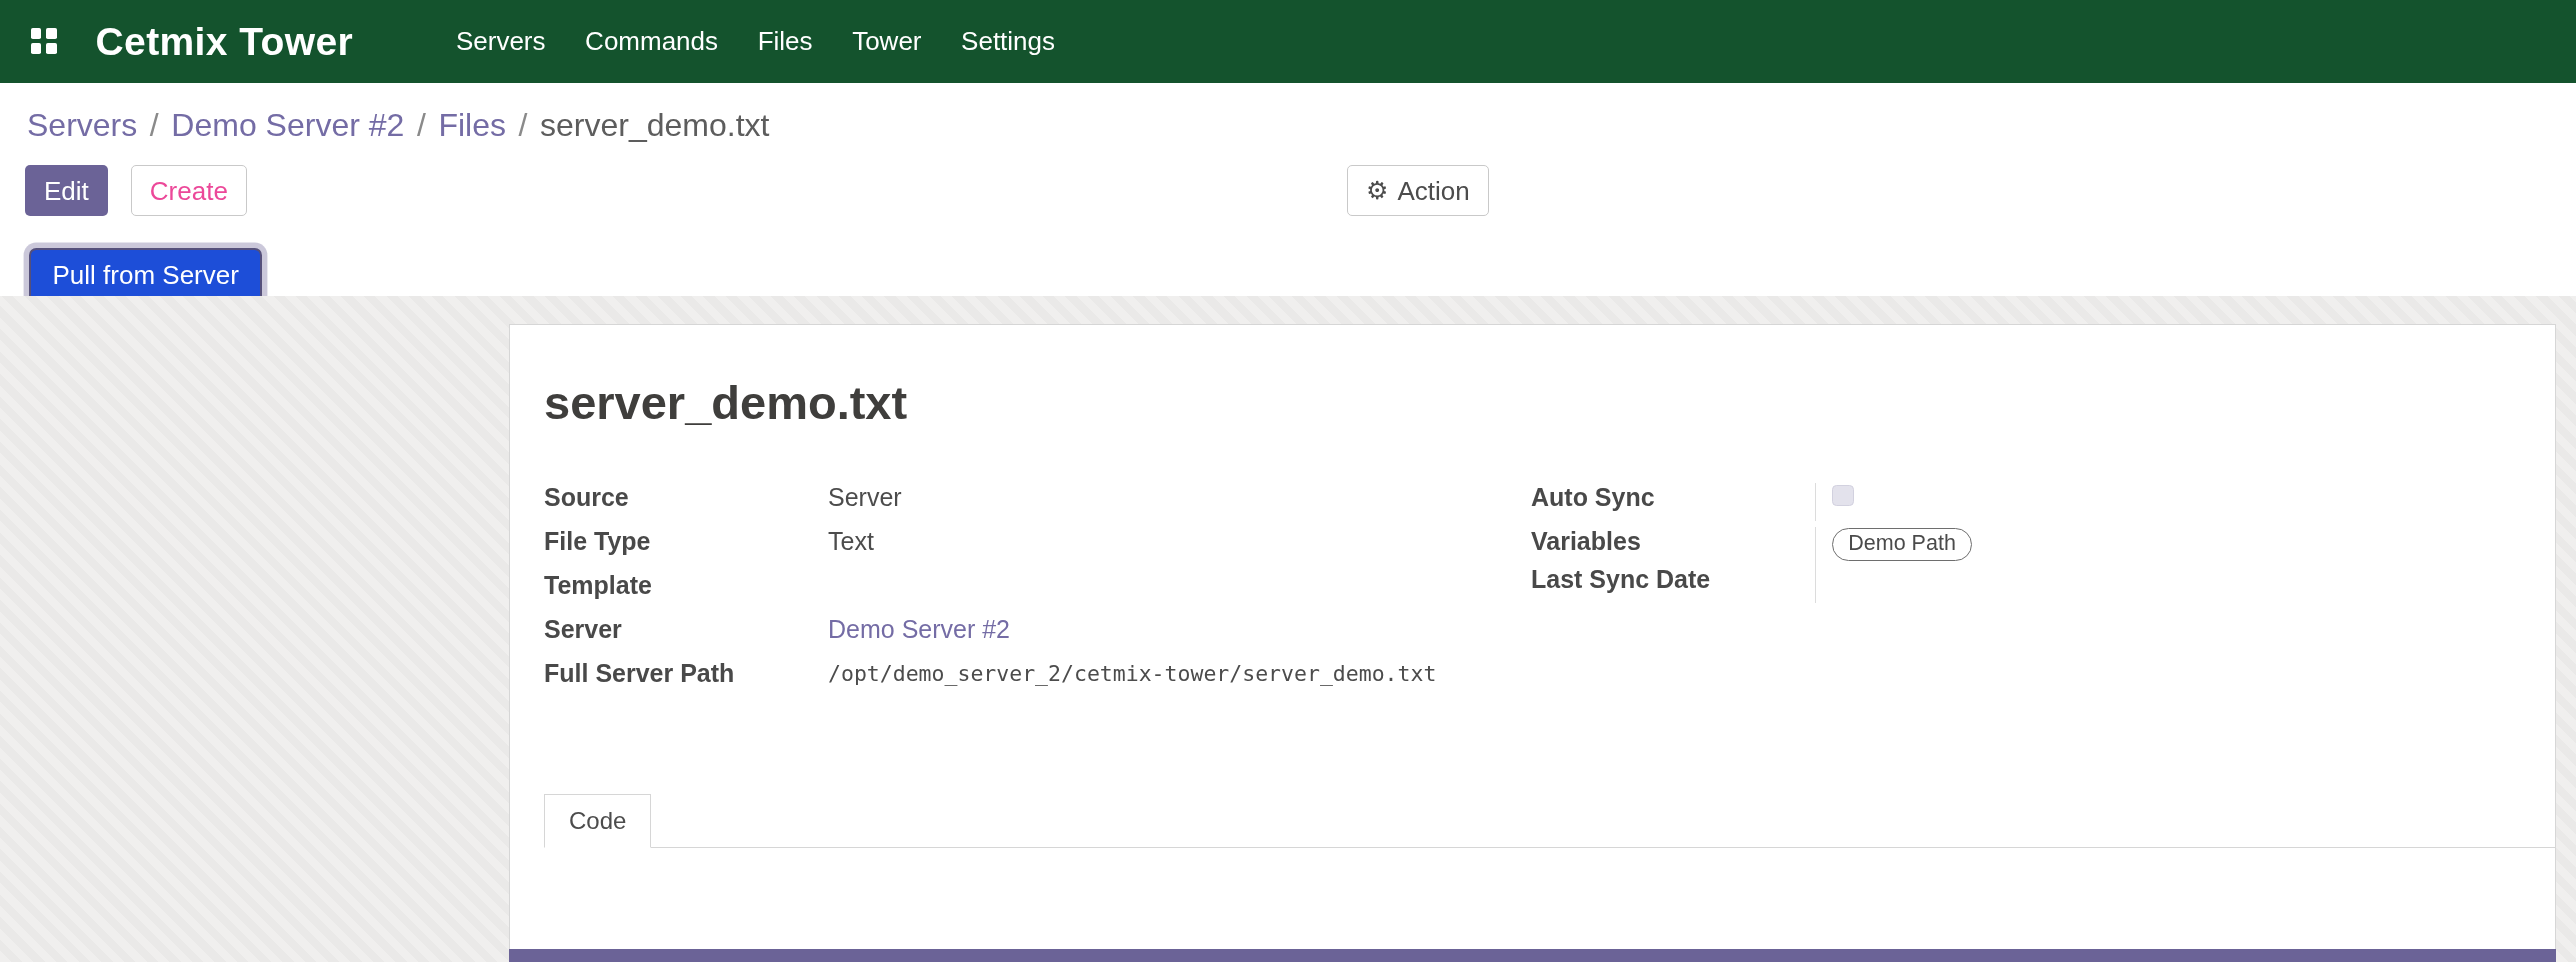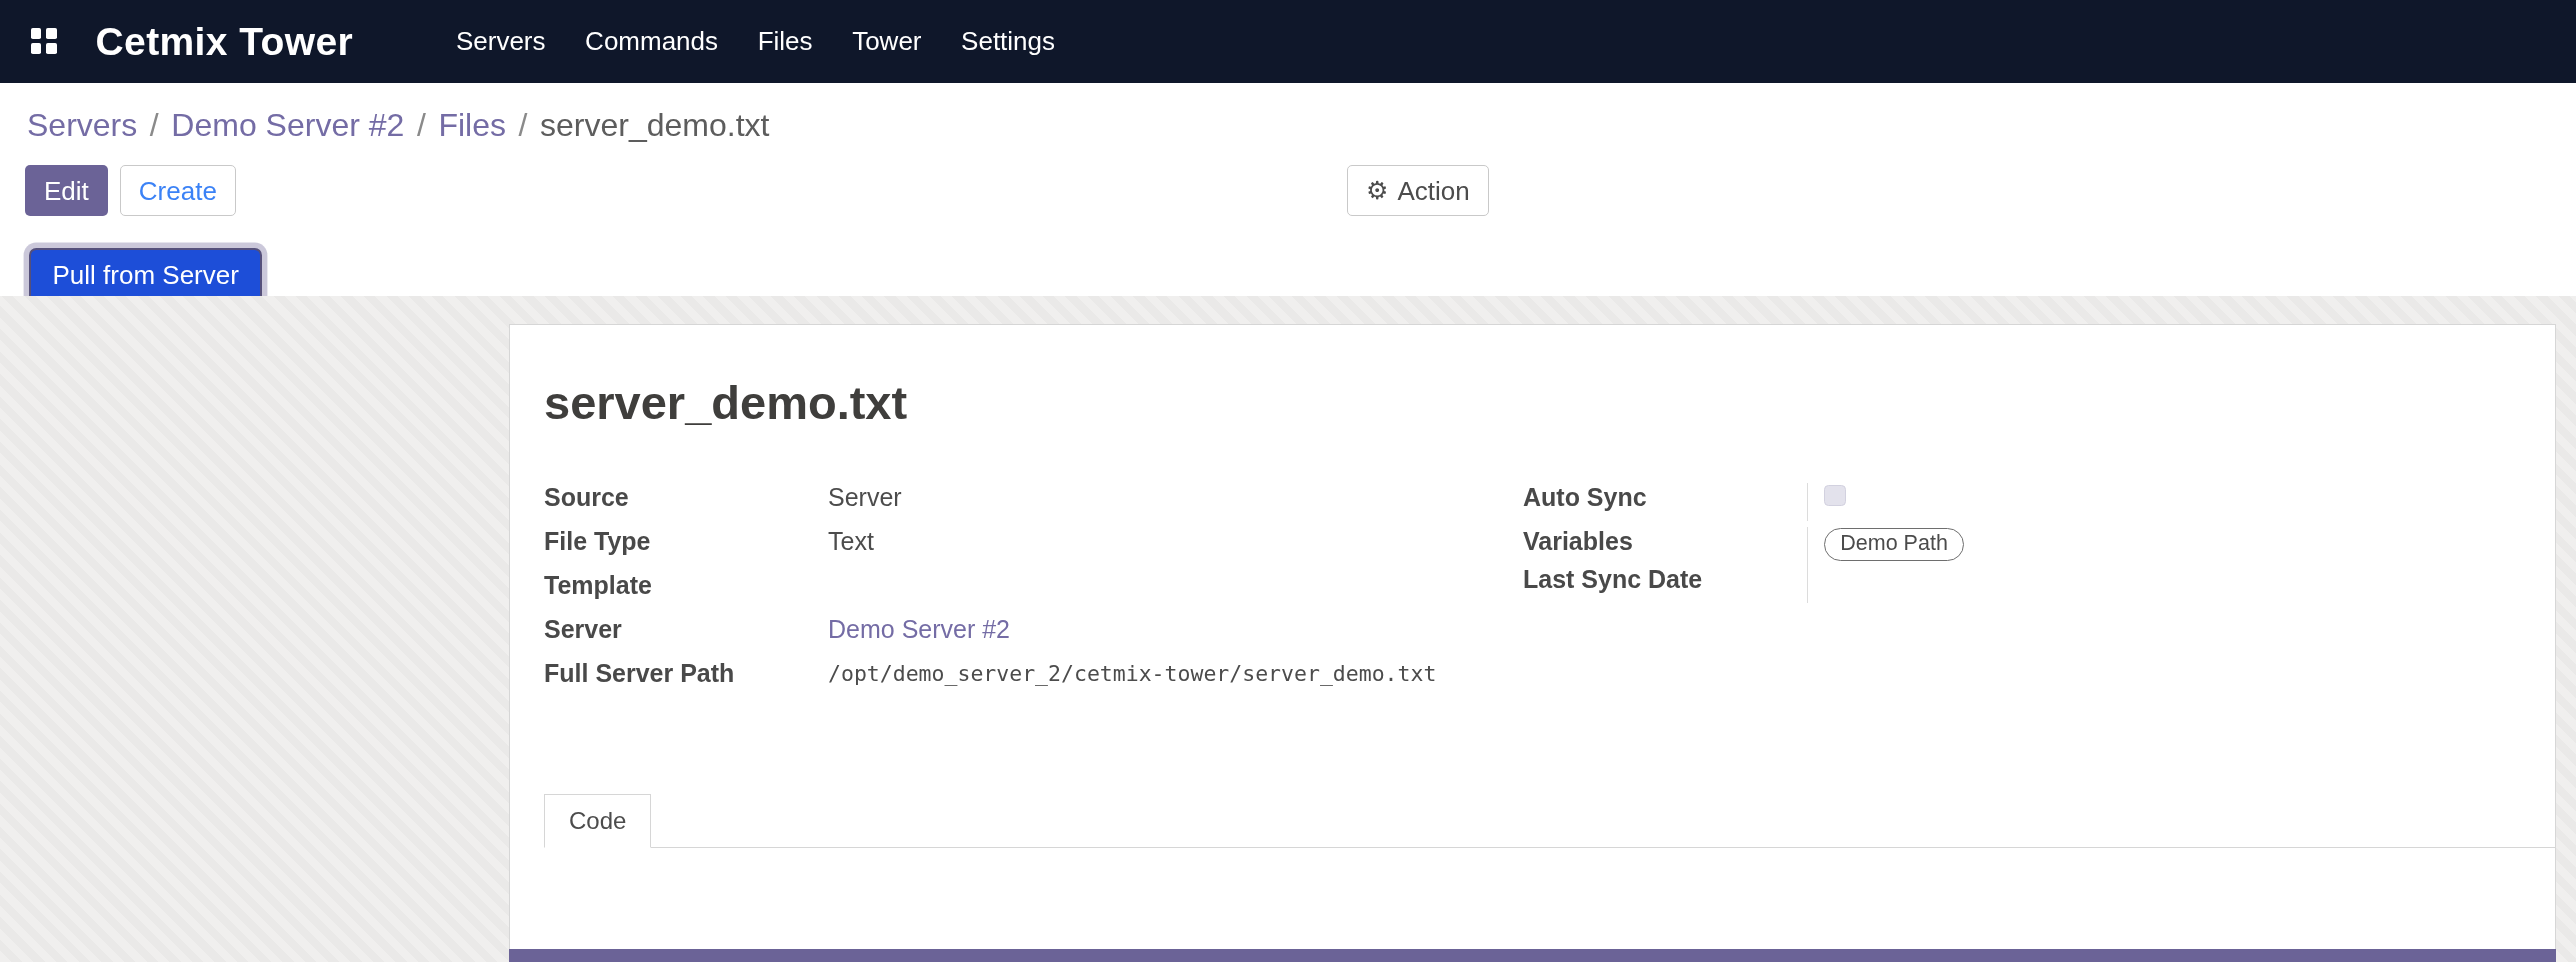--- a/index.html
+++ b/index.html
@@ -7,21 +7,21 @@
   body {
     width: 2576px; height: 962px;
     overflow: hidden; position: relative;
     font-family: "Liberation Sans", sans-serif;
     background: #ffffff;
     color: #4c4c4c;
   }
 
   
   .navbar {
-    height: 83px; background: #0f172a; color: #fff;
+    height: 83px; background: #14532d; color: #fff;
     display: flex; align-items: center; padding: 0 30.5px;
   }
   .apps-icon {
     width: 27px; height: 27px; margin-right: 38px; cursor: pointer;
     display: grid; grid-template-columns: 10.8px 10.8px; grid-template-rows: 10.8px 10.8px; gap: 4.5px;
   }
   .apps-icon span { background:#fff; border-radius:1.8px; }
   .brand { font-size: 39px; font-weight: 700; letter-spacing: 0.4px; margin-right: 101px; cursor: pointer; }
   .menu { display: flex; gap: 36px; font-size: 26px; }
   .menu-item { cursor: pointer; padding: 5.4px 1.8px; white-space: nowrap; }
@@ -37,21 +37,21 @@
 
   
   .btn-row { position: relative; padding: 20px 0 0 25px; height: 72px; }
   .btn {
     display: inline-flex; align-items: center; gap: 9px;
     font-size: 26px; line-height: 1; padding: 11.7px 18px;
     border-radius: 5px; border: 0.9px solid transparent;
     cursor: pointer; font-family: inherit;
   }
   .btn-primary { background: #6b6397; color: #fff; }
-  .btn-default { background: #fff; border-color: #c9c9c9; color: #3b82f6; margin-left: 8px; }
+  .btn-default { background: #fff; border-color: #c9c9c9; color: #ec4899; margin-left: 19px; }
   .btn-action { position: absolute; left: 1347px; top: 20px; background: #fff; border-color:#c9c9c9; color:#4c4c4c; }
   .gear { font-size: 25px; line-height: 1; }
 
   .pull-row { padding: 30.5px 0 0 29px; height: 79px; }
   .btn-pull {
     background: #1d4ed8; color: #fff; font-size: 26px; padding: 10px 21.5px;
     border: 2.7px solid #55507b; border-radius: 7.2px;
     box-shadow: 0 0 0 5.4px rgba(140,134,172,.45);
     cursor: pointer; font-family: inherit;
   }
@@ -63,21 +63,21 @@
     overflow: hidden;
   }
   .sheet {
     position: absolute; left: 509px; top: 28px; width: 2047px; bottom: -27px;
     background: #fff; border: 0.9px solid #d6d6d6;
     padding: 50px 34px 0 34px;
   }
   .sheet-title { margin: 0; font-size: 47px; line-height: 56px; font-weight: 700; color: #3f3e3c; }
 
   .fields {
-    display: grid; grid-template-columns: 951px 1fr; column-gap: 28px;
+    display: grid; grid-template-columns: 951px 1fr; column-gap: 36px;
     margin-top: 52px; align-items: start;
   }
   .field-row {
     display: grid; grid-template-columns: 284px 1fr;
     min-height: 44px; font-size: 25px; color: #4c4c4c; align-items: start;
   }
   .field-row-tight { min-height: 37px; }
   .field-label { font-weight: 700; color: #494949; padding-right: 18px; }
   .field-value { color: #4c4c4c; }
   .field-value.link { color: #746ca5; cursor: pointer; }

